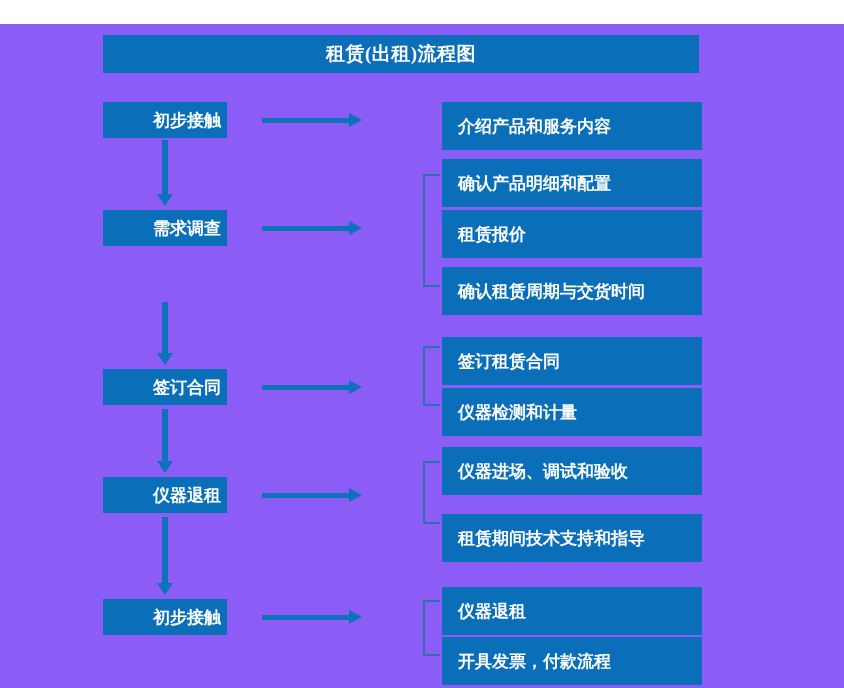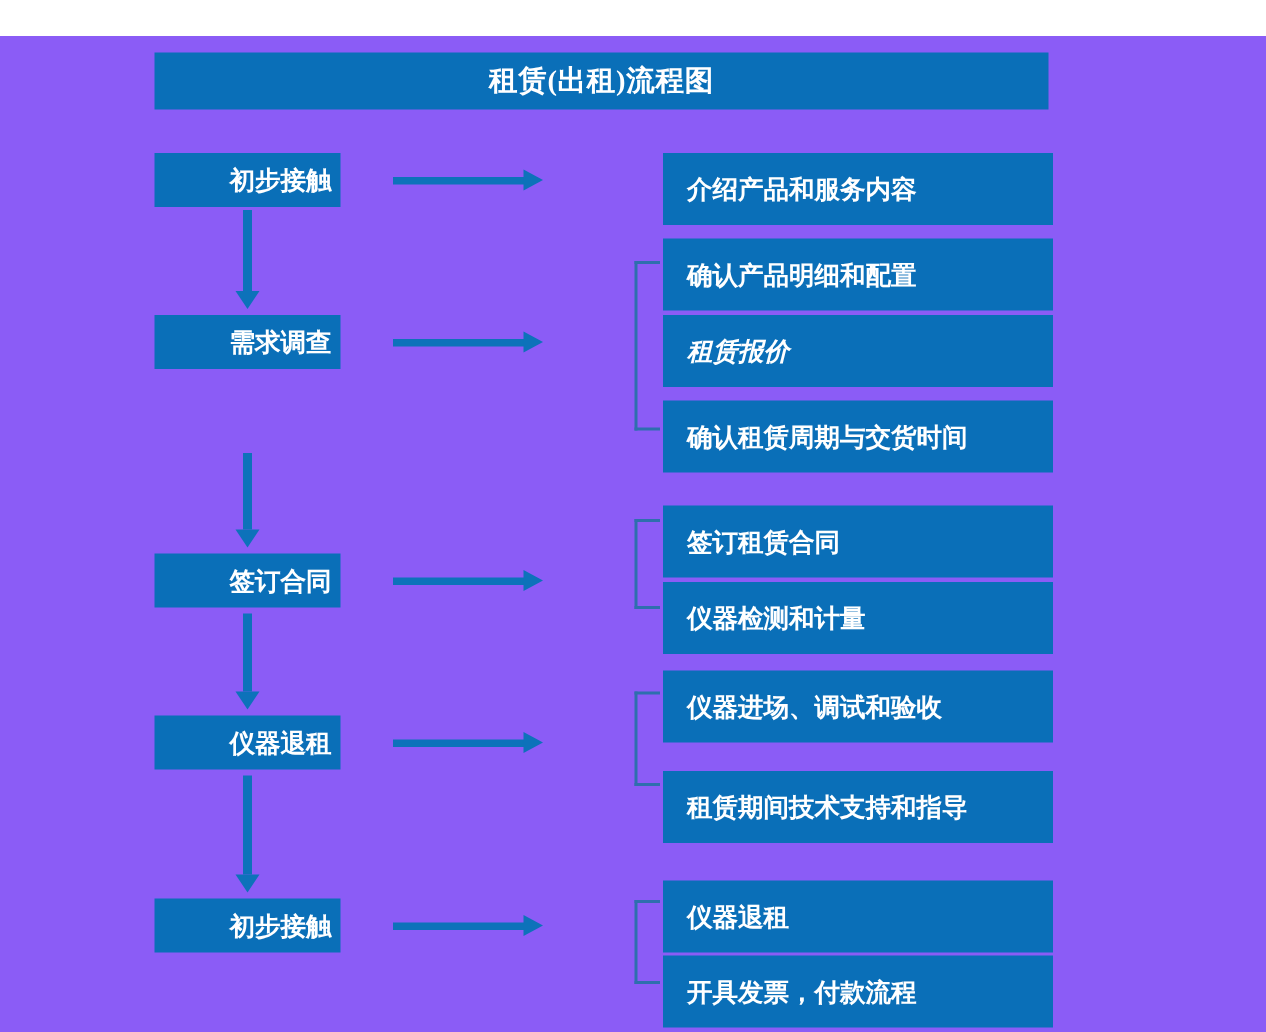--- a/index.html
+++ b/index.html
@@ -185,21 +185,21 @@
   <div class="bracket" style="top:322px; height:60px;"></div>
 
   <div class="bracket" style="top:437px; height:63px;"></div>
 
   <div class="bracket" style="top:576px; height:56px;"></div>
 
   <div class="node detail" style="top:78px;">介绍产品和服务内容</div>
 
   <div class="node detail" style="top:135px;">确认产品明细和配置</div>
 
-  <div class="node detail" style="top:186px;font-style:italic;">租赁报价</div>
+  <div class="node detail" style="top:186px;">租赁报价</div>
 
   <div class="node detail" style="top:243px;">确认租赁周期与交货时间</div>
 
   <div class="node detail" style="top:313px;">签订租赁合同</div>
 
   <div class="node detail" style="top:364px;">仪器检测和计量</div>
 
   <div class="node detail" style="top:490px;">租赁期间技术支持和指导</div>
 
   <div class="node detail" style="top:423px;">仪器进场、调试和验收</div>

